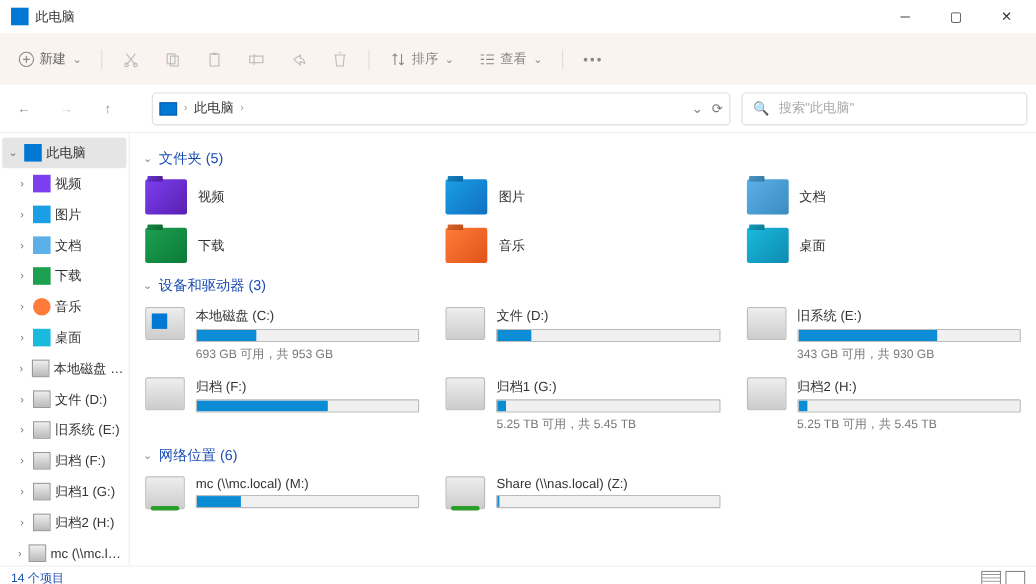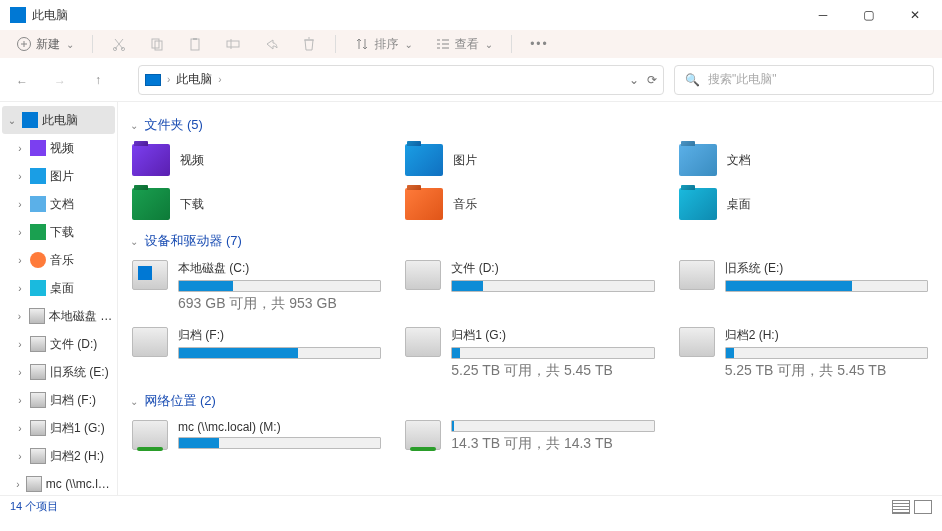--- a/index.html
+++ b/index.html
@@ -6,21 +6,21 @@
 body { background: #fff; font-size: 12px; color: #333; overflow: hidden; width: 942px; height: 531px; }
 
 
 .titlebar { height: 30px; display: flex; align-items: center; padding: 0 4px; }
 .titlebar .app-icon { width: 16px; height: 16px; background: #0078d4; margin: 0 6px; }
 .titlebar .title { font-size: 12px; flex: 1; }
 .titlebar .win-controls { display: flex; }
 .titlebar .win-controls div { width: 46px; height: 30px; display: flex; align-items: center; justify-content: center; font-size: 12px; }
 
 
-.toolbar { height: 28px; background: #faf3f0; display: flex; align-items: center; padding: 0 8px; gap: 6px; }
+.toolbar { height: 47px; background: #faf3f0; display: flex; align-items: center; padding: 0 8px; gap: 6px; }
 .toolbar .tb-btn { display: flex; align-items: center; gap: 4px; padding: 4px 8px; border-radius: 4px; color: #888; }
 .toolbar .tb-btn.new { color: #666; }
 .toolbar .sep { width: 1px; height: 18px; background: #ddd; margin: 0 4px; }
 .toolbar svg { width: 16px; height: 16px; }
 .toolbar .drop { font-size: 10px; color: #888; margin-left: 2px; }
 
 
 .navrow { height: 44px; display: flex; align-items: center; padding: 0 8px; gap: 10px; border-bottom: 1px solid #eee; }
 .navrow .nav-btn { width: 28px; height: 28px; display: flex; align-items: center; justify-content: center; color: #888; }
 .navrow .addrbar { flex: 1; height: 30px; border: 1px solid #ddd; border-radius: 4px; display: flex; align-items: center; padding: 0 6px; gap: 6px; margin-left: 16px; }
@@ -53,21 +53,21 @@
 
 .drives-grid { display: grid; grid-template-columns: repeat(3, 1fr); gap: 10px 20px; margin-bottom: 10px; }
 .drive-item { display: flex; gap: 10px; align-items: flex-start; padding: 2px; }
 .drive-item .drv-icon { width: 36px; height: 30px; background: linear-gradient(#eee,#ccc); border: 1px solid #bbb; border-radius: 2px; position: relative; flex-shrink: 0; }
 .drive-item .drv-icon.net::after { content:""; position:absolute; bottom:-2px; left:4px; right:4px; height:4px; background:#2a9d2a; border-radius:2px; }
 .drive-item .drv-icon.win::before { content:""; position:absolute; top:5px; left:5px; width:14px; height:14px; background:#0078d4; }
 .drive-item .drv-body { flex: 1; }
 .drive-item .drv-label { font-size: 12px; margin-bottom: 3px; white-space: nowrap; }
 .drive-item .drv-bar { height: 12px; border: 1px solid #bbb; background: #f0f0f0; border-radius: 1px; overflow: hidden; }
 .drive-item .drv-fill { height: 100%; background: #0d8cd6; }
-.drive-item .drv-info { font-size: 14px; color: #777; margin-top: 3px; white-space: nowrap; }
+.drive-item .drv-info { font-size: 11px; color: #777; margin-top: 3px; white-space: nowrap; }
 
 
 .statusbar { height: 22px; border-top: 1px solid #eee; display: flex; align-items: center; padding: 0 10px; font-size: 11px; color: #1a4db3; }
 .statusbar .views { margin-left: auto; display: flex; gap: 4px; color: #555; }
 .statusbar .views span { width: 18px; height: 14px; border: 1px solid #888; display: inline-block; }
 
 
 .ic-video { background: linear-gradient(135deg,#7b3ff0,#5a1fb0); }
 .ic-pic { background: linear-gradient(135deg,#1a9ee5,#1070c0); }
 .ic-doc { background: linear-gradient(135deg,#5bb0e8,#3a8cc0); }
@@ -285,21 +285,21 @@
           <div class="fi-label">音乐</div>
         </div>
         <div class="folder-item">
           <div class="fi-icon ic-desk"></div>
           <div class="fi-label">桌面</div>
         </div>
       </div>
 
     <div class="section-header">
       <span class="sh-chev">⌄</span>
-      <span>设备和驱动器 (7)</span>
+      <span>设备和驱动器 (3)</span>
     </div>
     <div class="drives-grid" id="drives">
         <div class="drive-item">
           <div class="drv-icon win"></div>
           <div class="drv-body">
             <div class="drv-label">本地磁盘 (C:)</div>
             <div class="drv-bar">
               <div class="drv-fill" style="width:27%"></div>
             </div>
             <div class="drv-info">693 GB 可用，共 953 GB</div>
@@ -314,20 +314,21 @@
             </div>
           </div>
         </div>
         <div class="drive-item">
           <div class="drv-icon"></div>
           <div class="drv-body">
             <div class="drv-label">旧系统 (E:)</div>
             <div class="drv-bar">
               <div class="drv-fill" style="width:63%"></div>
             </div>
+            <div class="drv-info">343 GB 可用，共 930 GB</div>
           </div>
         </div>
         <div class="drive-item">
           <div class="drv-icon"></div>
           <div class="drv-body">
             <div class="drv-label">归档 (F:)</div>
             <div class="drv-bar">
               <div class="drv-fill" style="width:59%"></div>
             </div>
           </div>
@@ -349,39 +350,39 @@
             <div class="drv-bar">
               <div class="drv-fill" style="width:4%"></div>
             </div>
             <div class="drv-info">5.25 TB 可用，共 5.45 TB</div>
           </div>
         </div>
       </div>
 
     <div class="section-header">
       <span class="sh-chev">⌄</span>
-      <span>网络位置 (2)</span>
+      <span>网络位置 (6)</span>
     </div>
     <div class="drives-grid" id="network">
         <div class="drive-item">
           <div class="drv-icon net"></div>
           <div class="drv-body">
             <div class="drv-label">mc (\\mc.local) (M:)</div>
             <div class="drv-bar">
               <div class="drv-fill" style="width:20%"></div>
             </div>
           </div>
         </div>
         <div class="drive-item">
           <div class="drv-icon net"></div>
           <div class="drv-body">
+            <div class="drv-label">Share (\\nas.local) (Z:)</div>
             <div class="drv-bar">
               <div class="drv-fill" style="width:1%"></div>
             </div>
-            <div class="drv-info">14.3 TB 可用，共 14.3 TB</div>
           </div>
         </div>
       </div>
   </div>
 </div>
 
 <div class="statusbar">
   <span>14 个项目</span>
   <div class="views">
     <span style="background:linear-gradient(#888 1px,transparent 1px) 0 2px/100% 3px"></span>

